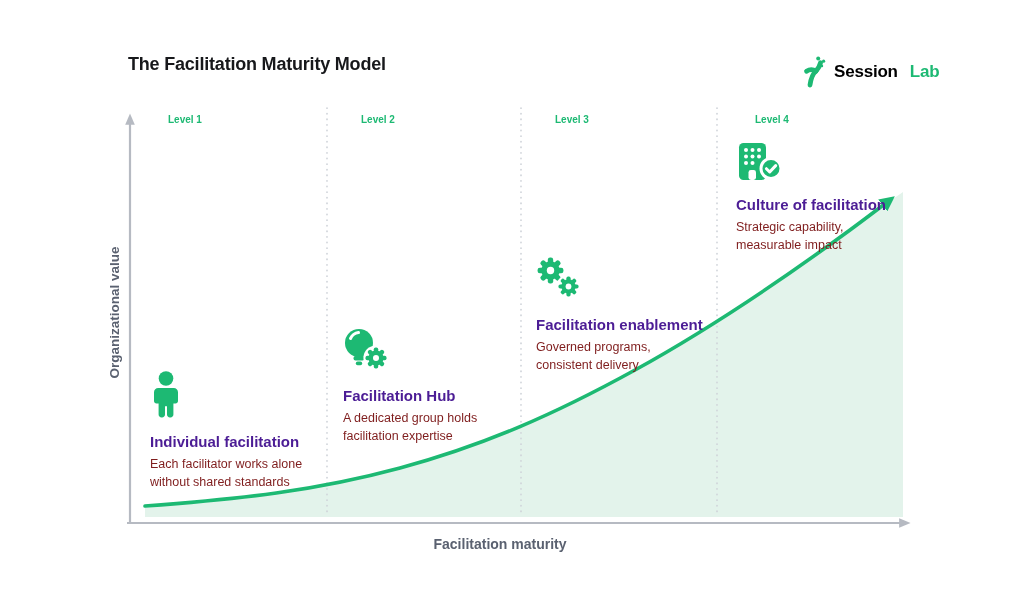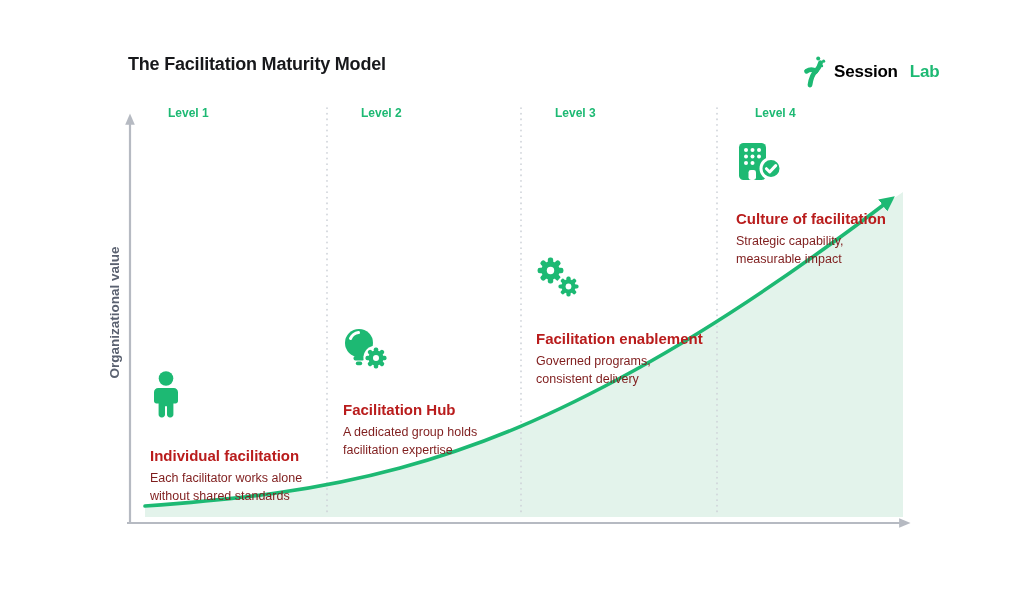--- a/index.html
+++ b/index.html
@@ -11,25 +11,25 @@
   .page-title{
     position:absolute;left:128px;top:54px;margin:0;
     font-size:18px;font-weight:800;letter-spacing:-0.2px;color:#17181B;
   }
   .logo{position:absolute;left:801px;top:56px;display:flex;align-items:center;gap:3px;}
   .logo-text{font-size:17px;font-weight:700;letter-spacing:-0.2px;}
   .logo-text .navy{color:#000000;}
   .logo-text .green{color:#1DB973;padding-left:12px;}
   .chart-svg{position:absolute;left:0;top:0;}
   .lvl-label{
-    position:absolute;top:106px;font-size:12px;font-weight:700;color:#1DB973;padding-left:18px;
+    position:absolute;top:114px;font-size:10px;font-weight:700;color:#1DB973;padding-left:18px;
   }
   .lvl-content{position:absolute;width:170px;}
   .lvl-icon{height:auto;}
-  .lvl-title{font-size:15px;font-weight:700;color:#b91c1c;margin-top:24px;}
+  .lvl-title{font-size:15px;font-weight:700;color:#4c1d95;margin-top:10px;}
   .lvl-desc{
     font-size:12.5px;color:#7f1d1d;line-height:1.45;margin-top:5px;white-space:pre-line;
   }
   .y-axis-label{
     position:absolute;left:44px;top:305px;width:140px;text-align:center;
     transform:rotate(-90deg);font-size:13.5px;font-weight:700;color:#5A6170;
   }
   .x-axis-label{
     position:absolute;left:400px;top:536px;width:200px;text-align:center;
     font-size:14px;font-weight:700;color:#5A6170;
@@ -163,14 +163,15 @@
         <circle cx="35" cy="28.5" r="10" fill="#1DB973" stroke="#fff" stroke-width="3"></circle>
         <path d="M30.4 28.7 l3.3 3.3 6-6.4" stroke="#fff" stroke-width="3" fill="none" stroke-linecap="round" stroke-linejoin="round"></path>
       </svg>
     </div>
     <div class="lvl-title">Culture of facilitation</div>
     <div class="lvl-desc">Strategic capability,
 measurable impact</div>
   </div>
 
   <div class="y-axis-label">Organizational value</div>
+  <div class="x-axis-label">Facilitation maturity</div>
 
 </div>
 
 </body></html>

